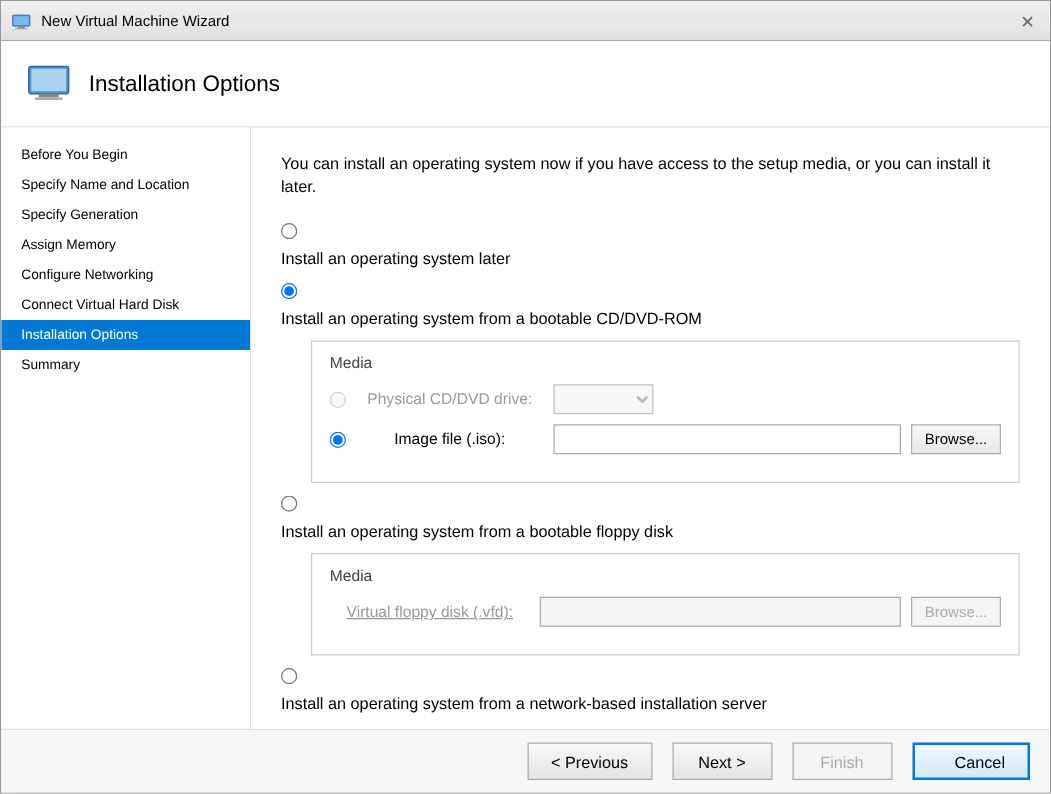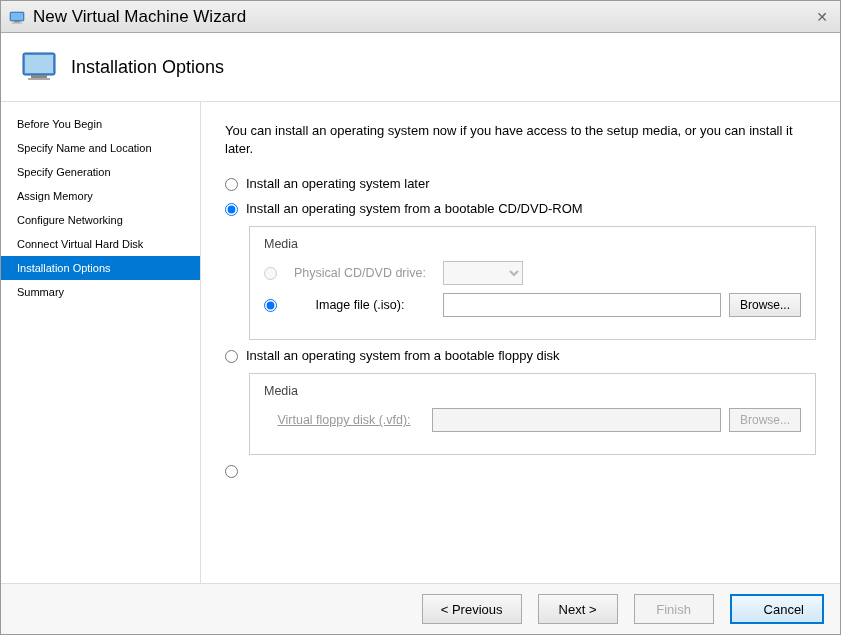--- a/index.html
+++ b/index.html
@@ -34,21 +34,21 @@
     .titlebar-left {
       display: flex;
       align-items: center;
       gap: 8px;
     }
     .titlebar-icon {
       width: 16px;
       height: 16px;
     }
     .titlebar-title {
-      font-size: 17px;
+      font-size: 12px;
       color: #000;
     }
     .titlebar-close {
       width: 20px;
       height: 20px;
       background: none;
       border: none;
       cursor: pointer;
       font-size: 14px;
       color: #666;
@@ -114,20 +114,21 @@
       margin-bottom: 18px;
       line-height: 1.4;
     }
 
     
     .radio-option {
       display: flex;
       align-items: flex-start;
       margin-bottom: 10px;
       gap: 8px;
+      flex-direction: column;
     }
     .radio-option input[type="radio"] {
       margin-top: 2px;
       cursor: pointer;
     }
     .radio-label {
       font-size: 13px;
       color: #000;
       cursor: pointer;
     }
@@ -304,20 +305,21 @@
         <div class="group-label">Media</div>
         <div class="media-row">
           <label class="disabled" style="min-width:160px;color:#999;text-decoration:underline;">Virtual floppy disk (.vfd):</label>
           <input type="text" disabled="" style="">
           <button class="browse-btn" disabled="">Browse...</button>
         </div>
       </div>
 
       <div class="radio-option">
         <input type="radio" name="install-option" id="opt4" style="">
+        <label class="radio-label" for="opt4">Install an operating system from a network-based installation server</label>
       </div>
     </div>
   </div>
 
   <div class="footer">
     <button class="footer-btn">&lt; Previous</button>
     <button class="footer-btn">Next &gt;</button>
     <button class="footer-btn" disabled="">Finish</button>
     <button class="footer-btn active-btn">Cancel</button>
   </div>

